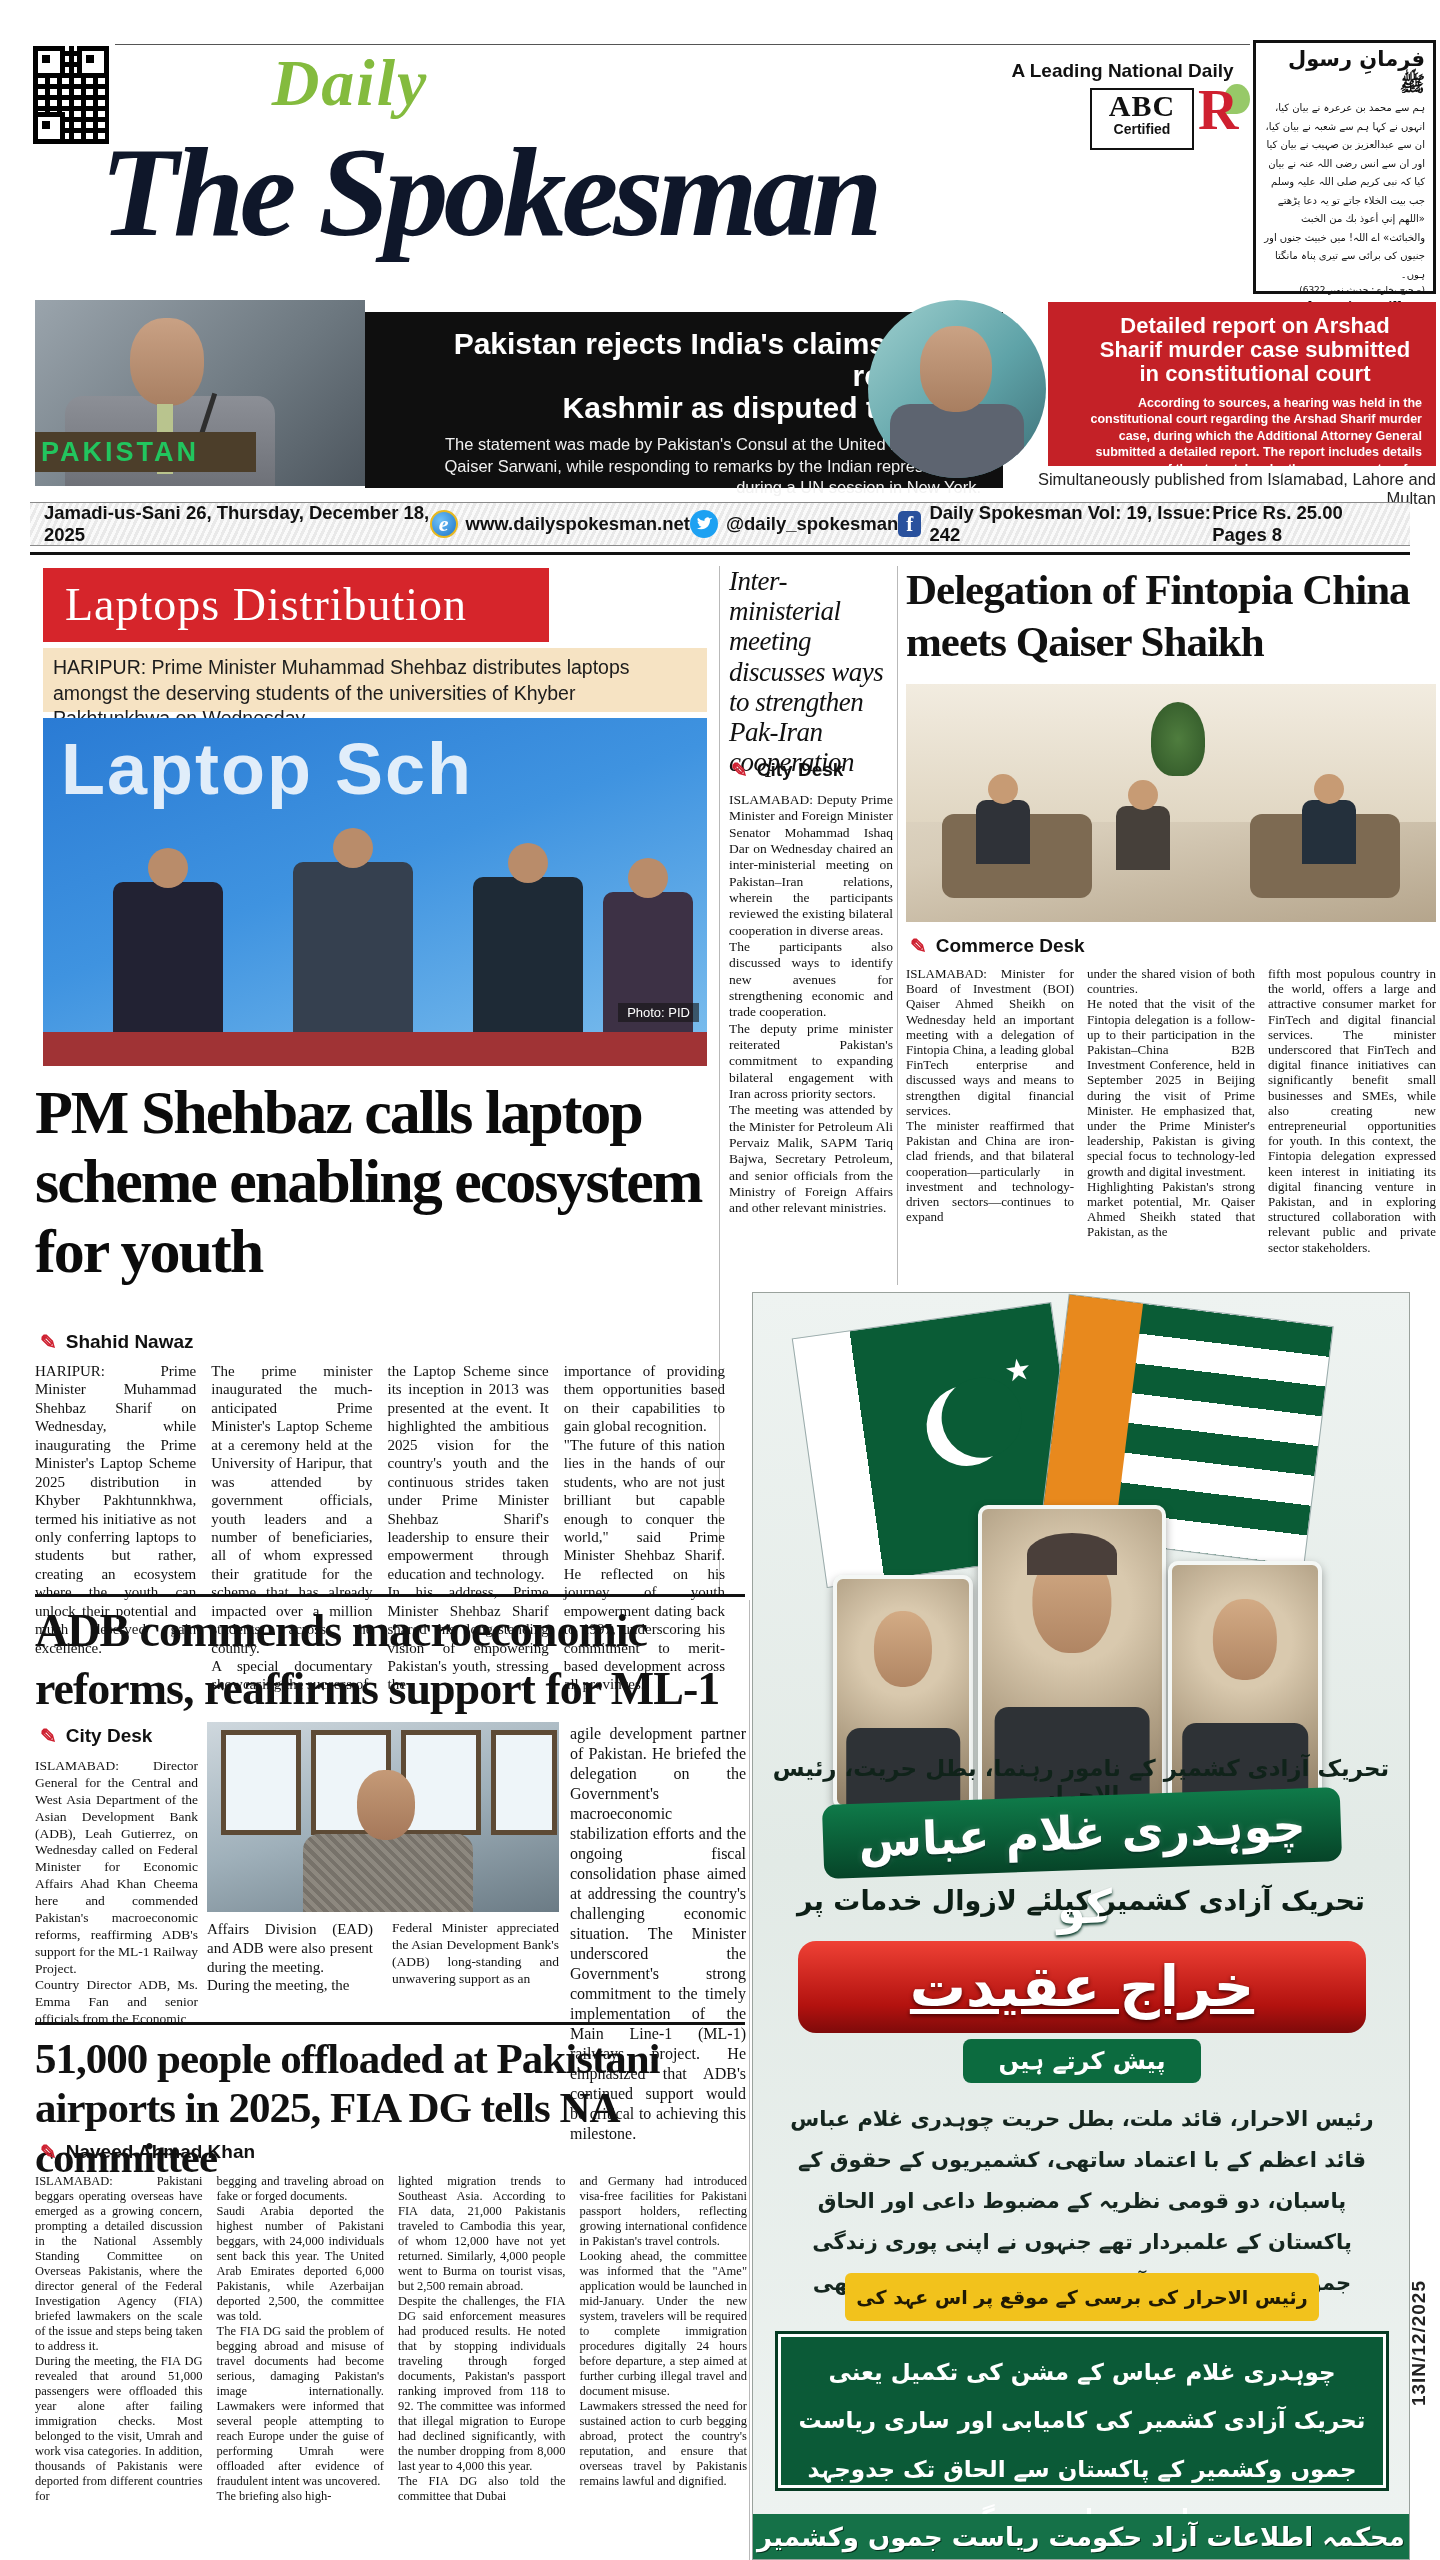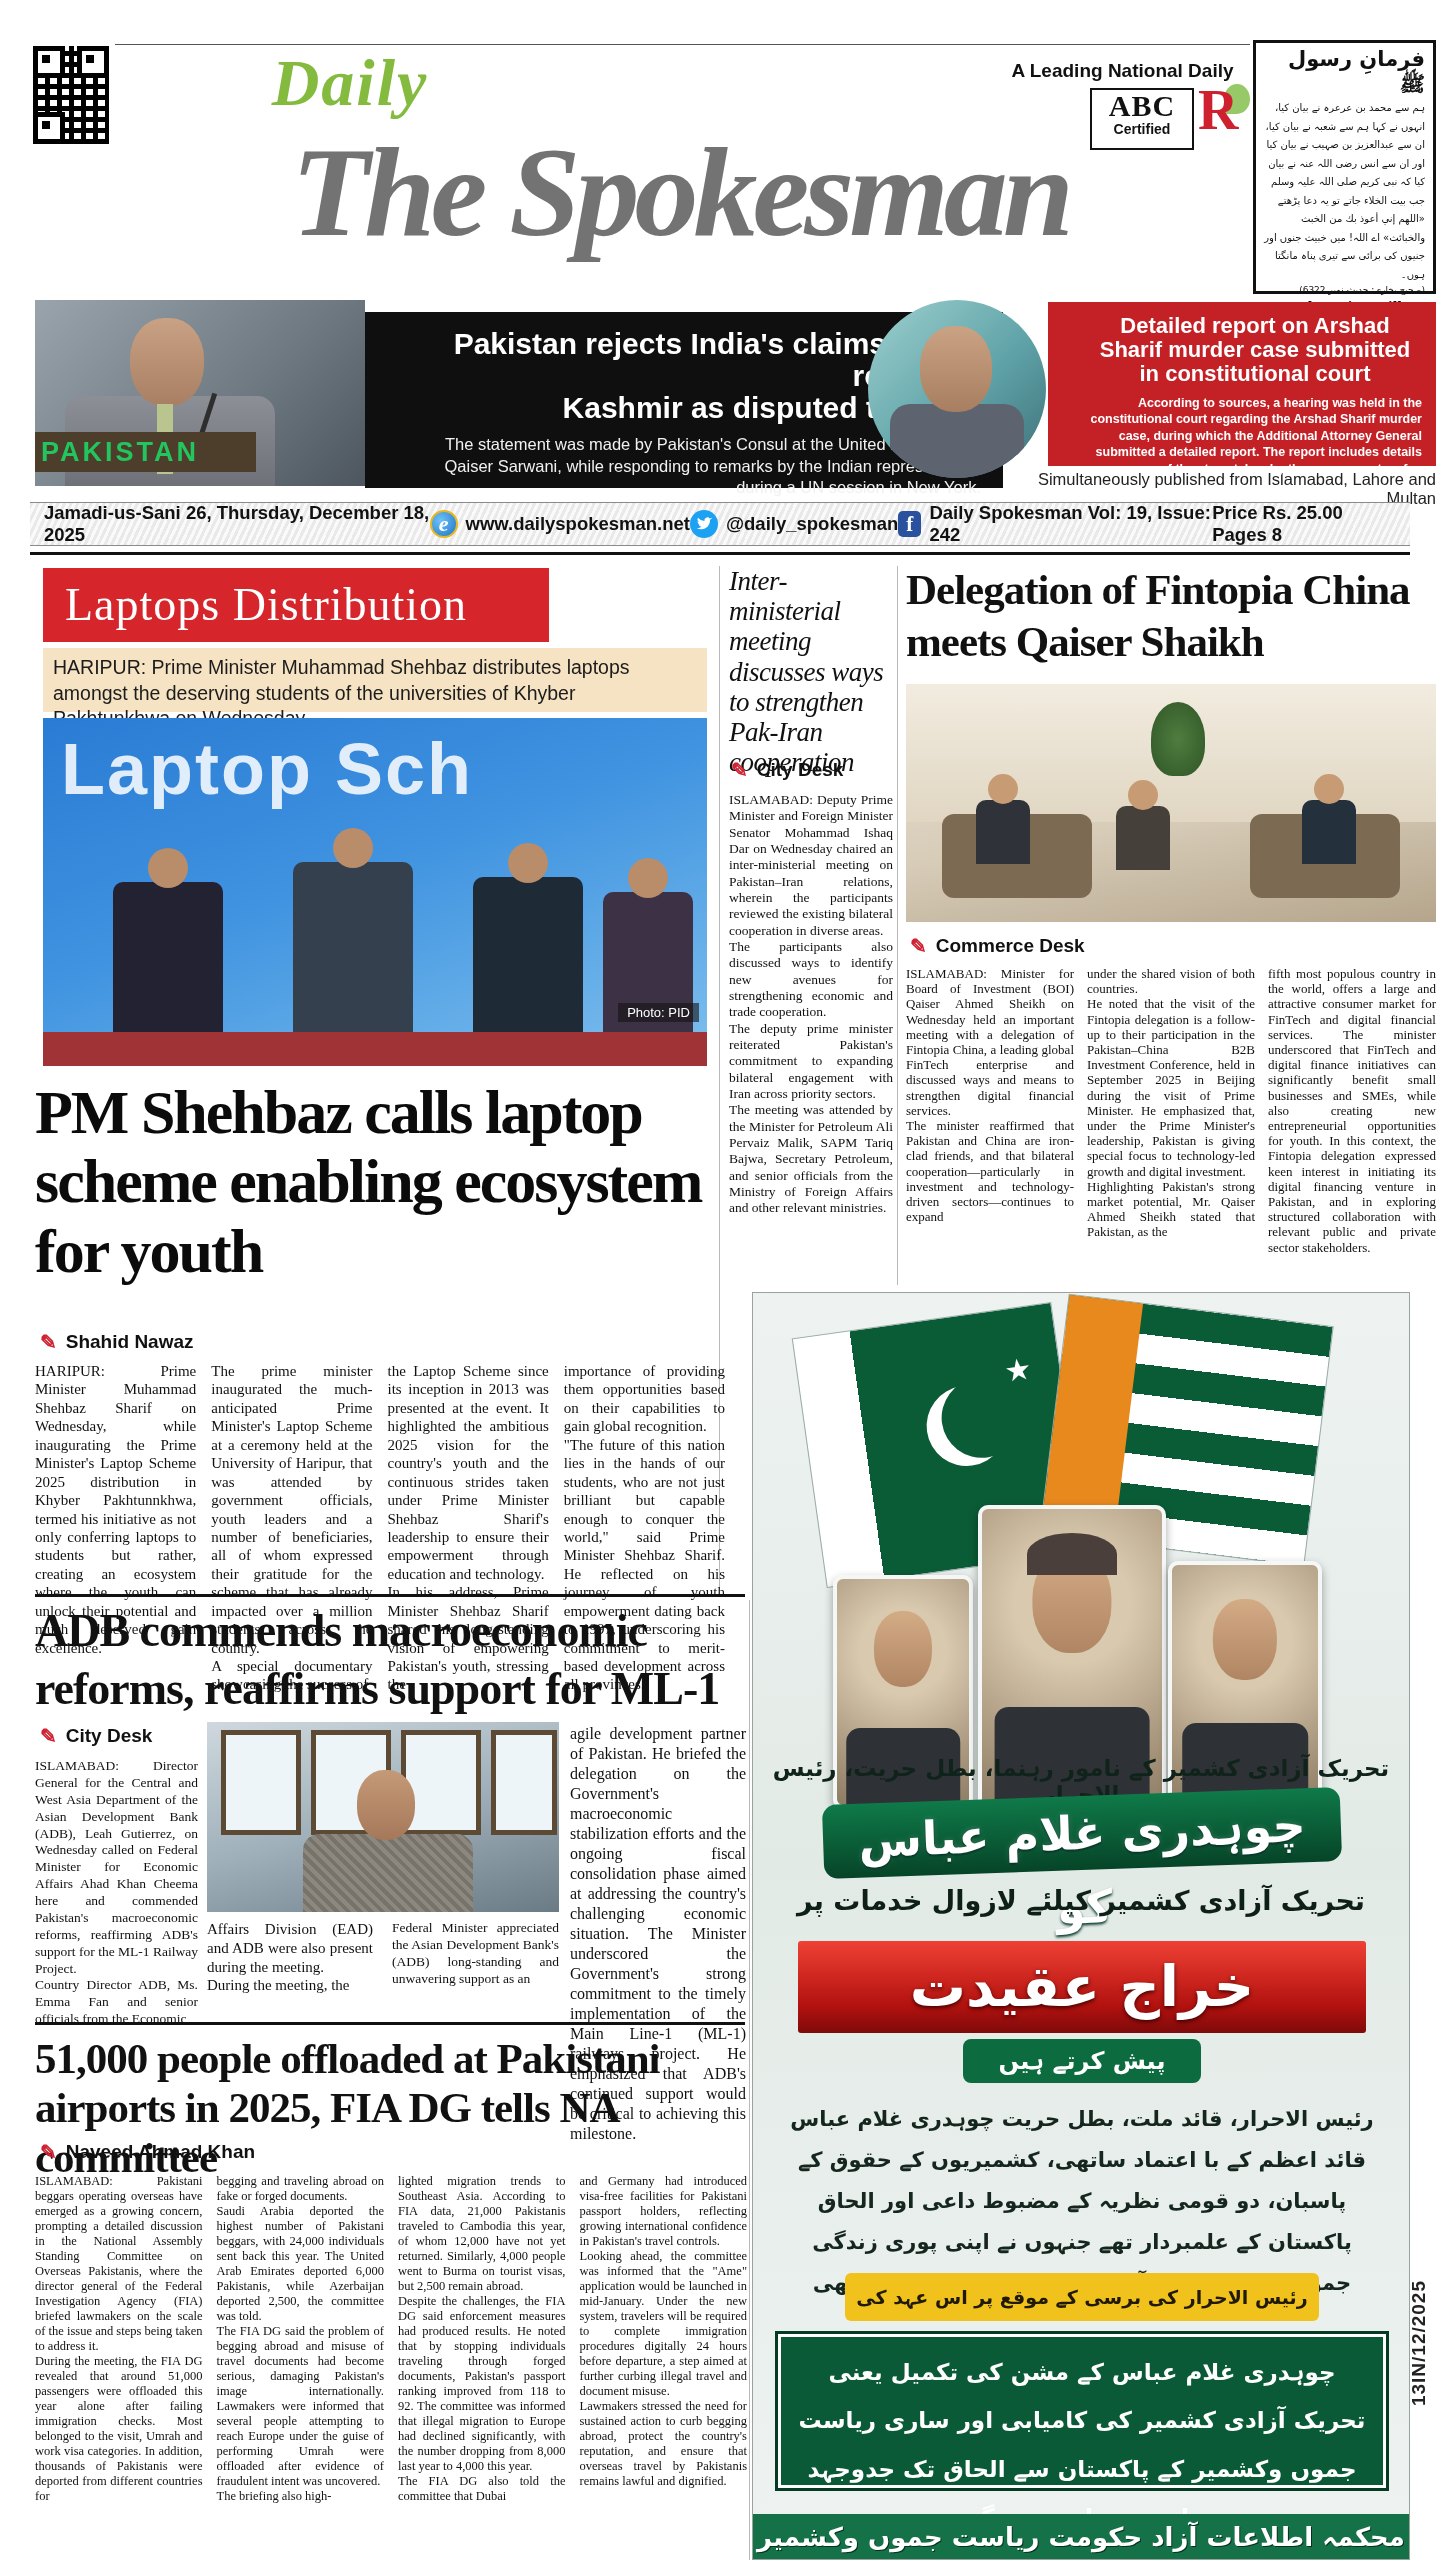--- a/index.html
+++ b/index.html
@@ -13,22 +13,22 @@
   
   .qr{left:33px;top:46px;width:76px;height:98px;background:
       repeating-linear-gradient(0deg,#000 0 5px,transparent 5px 11px),
       repeating-linear-gradient(90deg,#000 0 5px,#fff 5px 12px);}
   .qr .fnd{position:absolute;width:22px;height:22px;border:5px solid #000;background:#fff;}
   .qr .f1{left:0;top:0}.qr .f2{right:0;top:0}.qr .f3{left:0;bottom:0}
   .qr .fnd i{position:absolute;left:4px;top:4px;width:8px;height:8px;background:#000;display:block}
   .top-rule{left:115px;top:44px;width:1135px;height:1px;background:#555;}
   .logo-daily{left:150px;top:50px;width:400px;text-align:center;font-size:66px;font-weight:bold;
       font-style:italic;color:#84bb3e;letter-spacing:2px;line-height:1;}
-  .logo-title{left:100px;top:112px;width:1160px;text-align:center;font-size:128px;font-weight:bold;
-      color:#737373;letter-spacing:-5px;line-height:1.25;font-style:italic;}
+  .logo-title{left:100px;top:112px;width:1160px;text-align:left;font-size:128px;font-weight:bold;
+      color:#0f172a;letter-spacing:-5px;line-height:1.25;font-style:italic;}
   .tagline{left:1000px;top:60px;width:245px;text-align:center;font-size:19px;font-weight:bold;
       font-family:"Liberation Sans",sans-serif;}
   .abc-box{left:1090px;top:88px;width:100px;height:58px;border:2px solid #111;background:#fff;
       text-align:center;}
   .abc-top{font-size:30px;font-weight:bold;line-height:1.05;letter-spacing:1px;}
   .abc-bot{font-size:14px;font-weight:bold;font-family:"Liberation Sans",sans-serif;line-height:1;}
   .r-logo{left:1198px;top:82px;width:60px;height:64px;font-size:56px;font-weight:bold;color:#cf2030;
       font-family:"Liberation Serif",serif;line-height:1;}
   .r-leaf{position:absolute;left:26px;top:2px;width:26px;height:30px;background:#7dbb42;
       border-radius:50% 50% 50% 0;opacity:.8;}
@@ -199,24 +199,24 @@
   .pt2{left:415px;top:268px;width:146px;height:240px;}
   .pt3{left:80px;top:282px;width:132px;height:226px;}
   .ad-topline{left:0;top:462px;width:100%;text-align:center;font-size:23px;font-weight:bold;
       color:#10231a;}
   .ad-name{left:70px;top:503px;width:518px;height:74px;transform:rotate(-2deg);
       background:linear-gradient(180deg,#0f7a49,#064428);border-radius:14px;color:#fff;
       font-size:46px;font-weight:bold;text-align:center;line-height:74px;
       text-shadow:0 2px 3px #032, 0 0 6px #fff3;}
   .ad-services{left:0;top:592px;width:100%;text-align:center;font-size:27px;font-weight:bold;
       color:#0d1f16;}
-  .ad-tribute{left:45px;top:648px;width:568px;height:92px;border-radius:3px;
+  .ad-tribute{left:45px;top:648px;width:568px;height:92px;border-radius:18px;
       background:linear-gradient(180deg,#ef4135 0%,#b3120f 70%,#7e0a0a 100%);color:#fff;
       font-size:56px;font-weight:bold;text-align:center;line-height:92px;
-      text-shadow:0 2px 4px #400;}
+      text-shadow:0 2px 4px #400;text-decoration:underline;}
   .ad-present{left:210px;top:746px;width:238px;height:44px;background:#0c6b3f;border-radius:8px;
       color:#fff;font-size:24px;font-weight:bold;text-align:center;line-height:44px;}
   .ad-para{left:26px;top:806px;width:606px;text-align:center;font-size:21px;font-weight:bold;
       color:#15261f;line-height:1.95;}
   .ad-yellow{left:92px;top:980px;width:474px;height:48px;background:#f2c21c;border-radius:6px;
       color:#201a05;font-size:19px;font-weight:bold;text-align:center;line-height:48px;}
   .ad-greenpara{left:22px;top:1038px;width:614px;height:160px;background:#0b5a37;
       border:3px solid #063b23;box-shadow:inset 0 0 0 3px #fff;
       color:#fff;font-size:23px;font-weight:bold;text-align:center;line-height:2.1;
       padding:14px 18px;box-sizing:border-box;}

